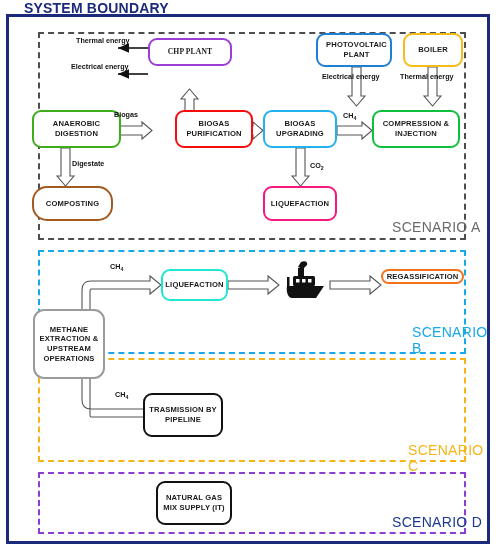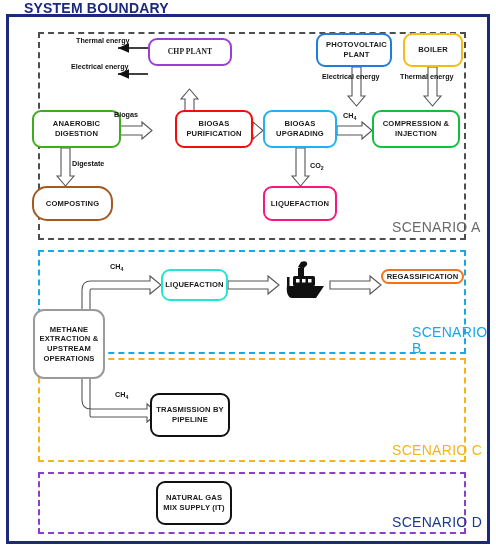--- a/index.html
+++ b/index.html
@@ -15,21 +15,21 @@
   
   .scn{position:absolute;box-sizing:border-box;}
   .scn-a{left:38px;top:32px;width:428px;height:208px;border:2px dashed #4d4d4d;}
   .scn-b{left:38px;top:250px;width:428px;height:104px;border:2px dashed #17a8e6;}
   .scn-c{left:38px;top:358px;width:428px;height:104px;border:2px dashed #f5b517;}
   .scn-d{left:38px;top:472px;width:428px;height:62px;border:2px dashed #8c3fcf;}
 
   .scn-label{position:absolute;font-size:14px;font-weight:normal;letter-spacing:.3px;}
   .lbl-a{left:392px;top:219px;color:#6a6a6a;}
   .lbl-b{left:392px;top:324px;color:#17a8e6;margin-left:20px;}
-  .lbl-c{left:392px;top:442px;color:#f5b517;}
+  .lbl-c{left:408px;top:442px;color:#f5b517;}
   .lbl-d{left:392px;top:514px;color:#1b3a8f;}
 
   
   .node{position:absolute;box-sizing:border-box;background:#fff;border-radius:9px;
     display:flex;align-items:center;justify-content:center;text-align:center;
     font-size:7.6px;font-weight:bold;color:#1a1a1a;line-height:1.28;letter-spacing:.15px;
     padding:2px 3px;}
   .node.b2{border-width:2px;border-style:solid;}
   .node.b25{border-width:2.4px;border-style:solid;}
 
@@ -167,21 +167,21 @@
   <div class="node b25" style="left:381px;top:269px;width:83px;height:15px;border-color:#f5721a;">
     <span>REGASSIFICATION</span>
   </div>
 
   <div class="flabel" style="left:110px;top:262px;">
     <span>CH</span><sub>4</sub>
   </div>
 
   <div class="scn-label lbl-b">SCENARIO B</div>
 
-  <div class="node b25" style="left:150px;top:393px;width:80px;height:44px;border-color:#111111;border-width:2.2px;">
+  <div class="node b25" style="left:143px;top:393px;width:80px;height:44px;border-color:#111111;border-width:2.2px;">
     <span>TRASMISSION BY PIPELINE</span>
   </div>
 
   <div class="flabel" style="left:115px;top:390px;">
     <span>CH</span><sub>4</sub>
   </div>
 
   <div class="scn-label lbl-c">SCENARIO C</div>
 
   <div class="node b25" style="left:156px;top:481px;width:76px;height:44px;border-color:#111111;border-width:2.2px;">

